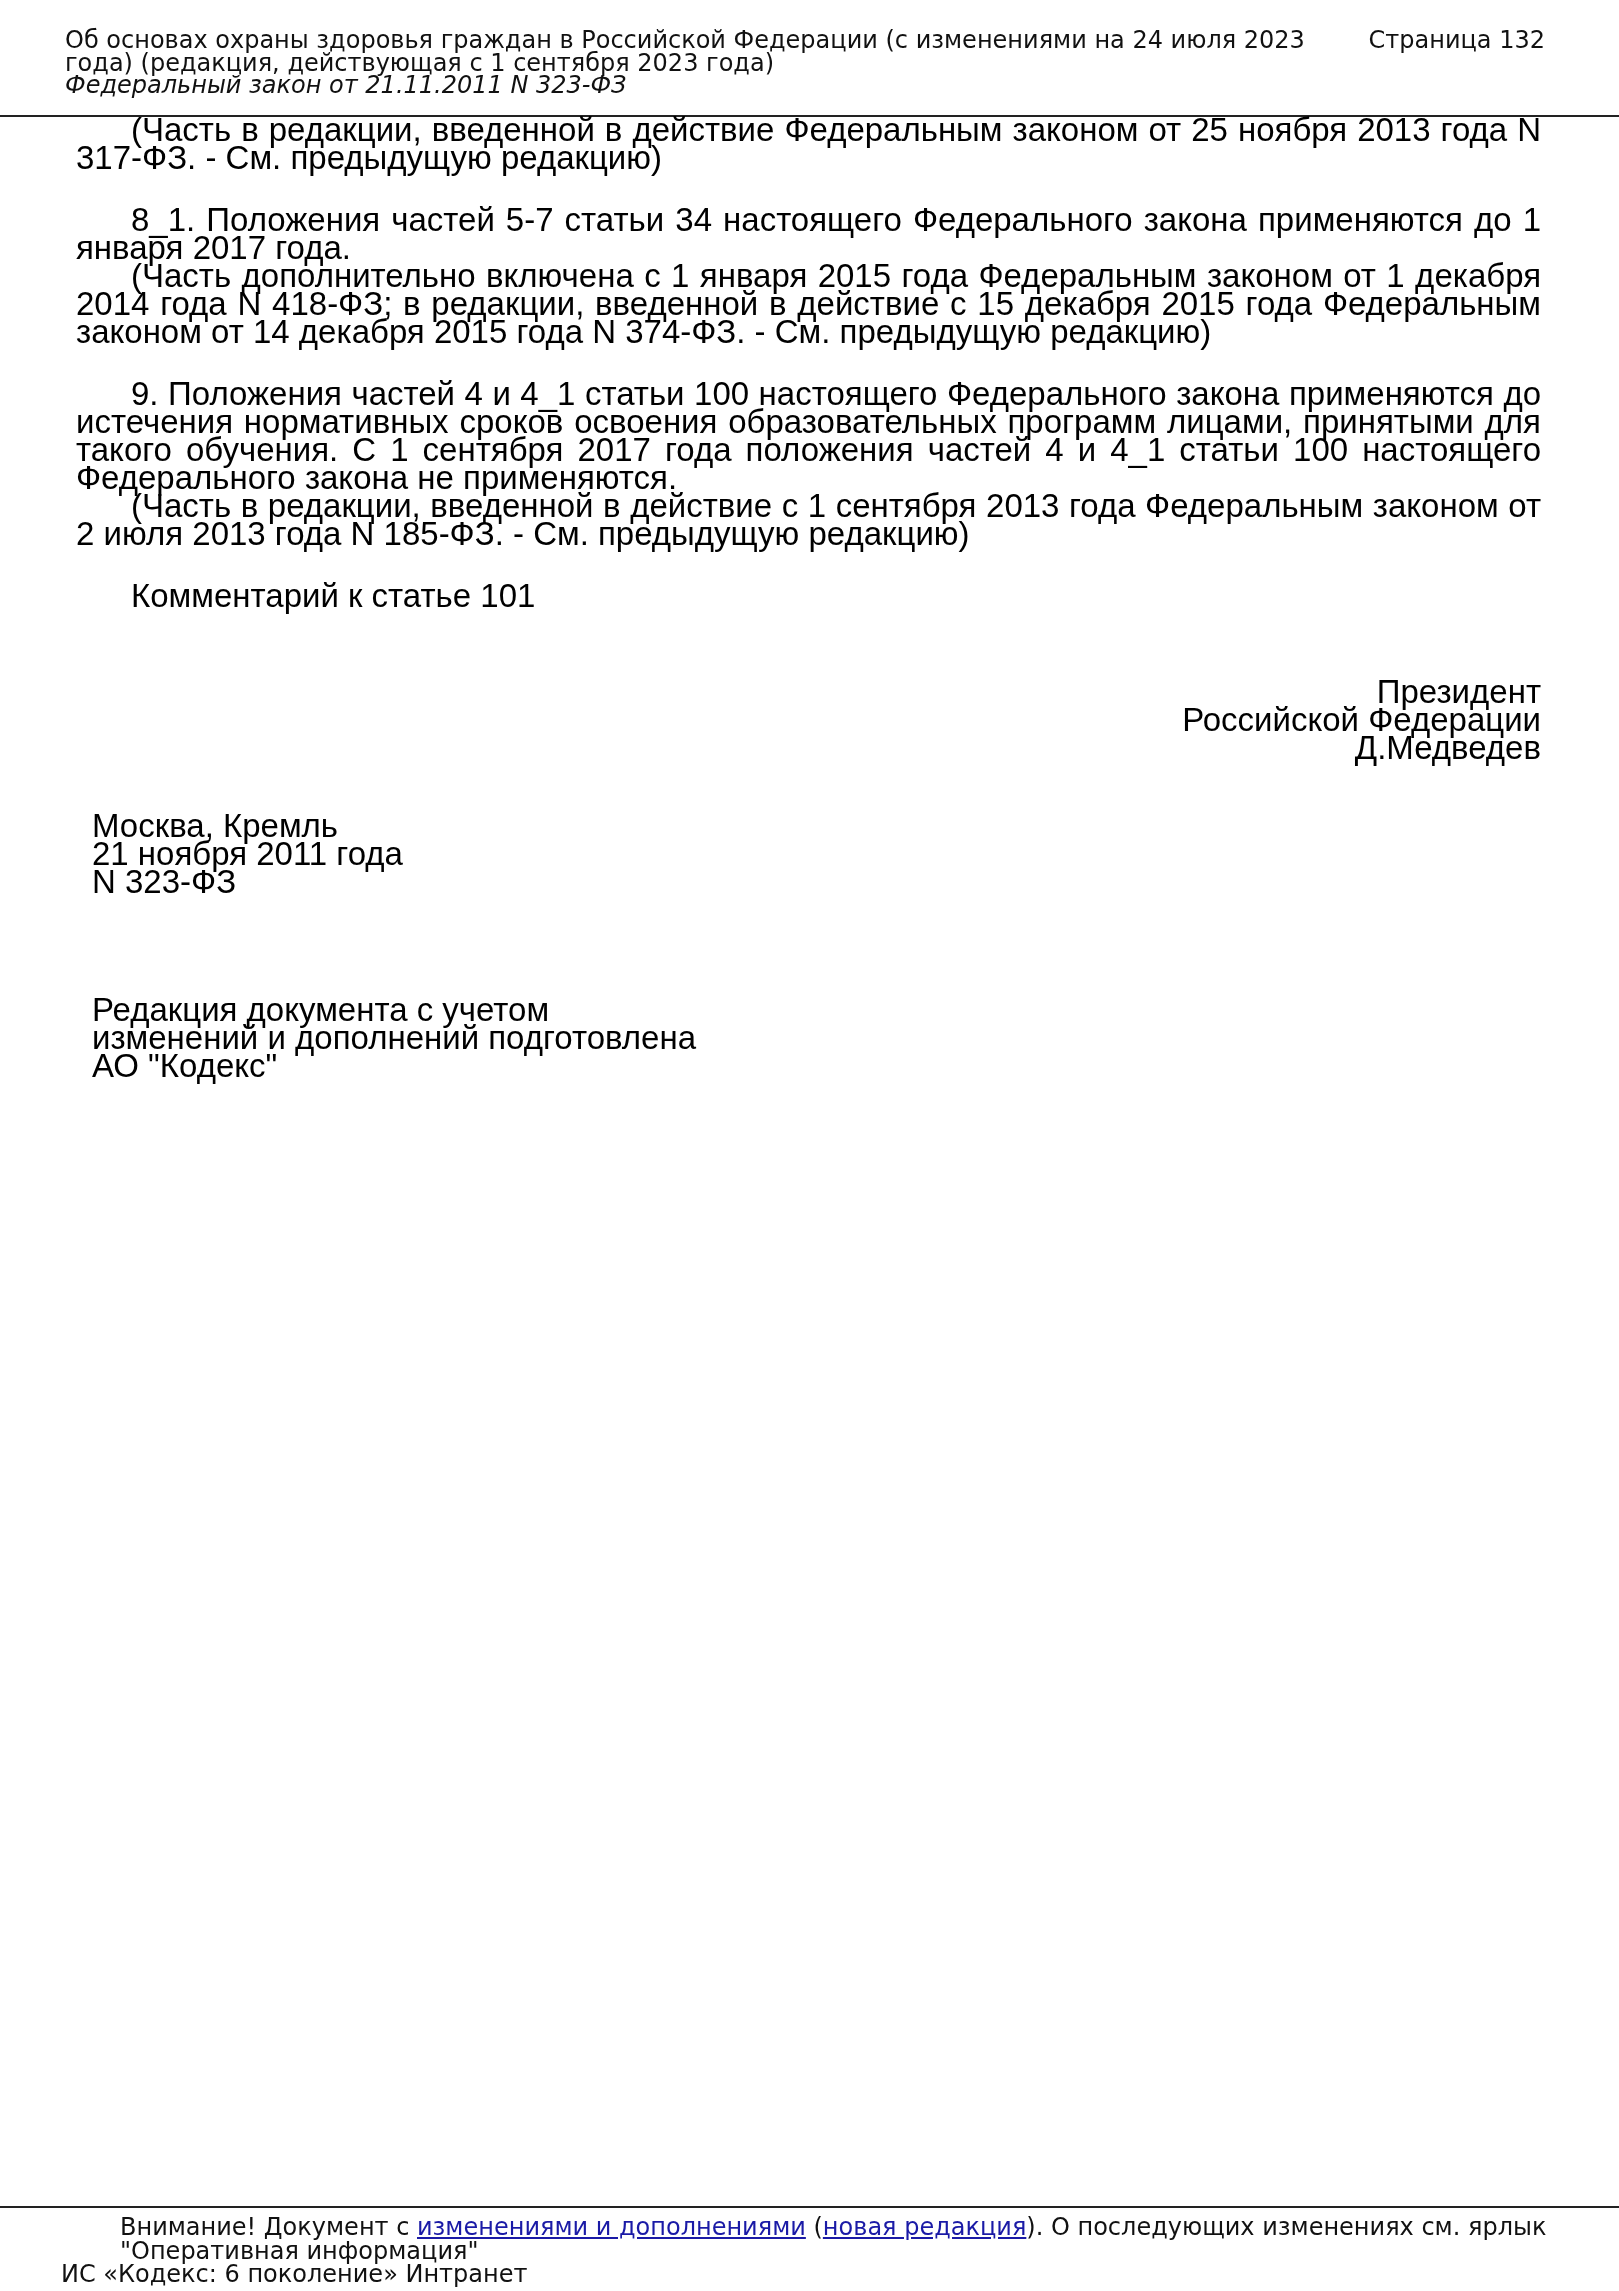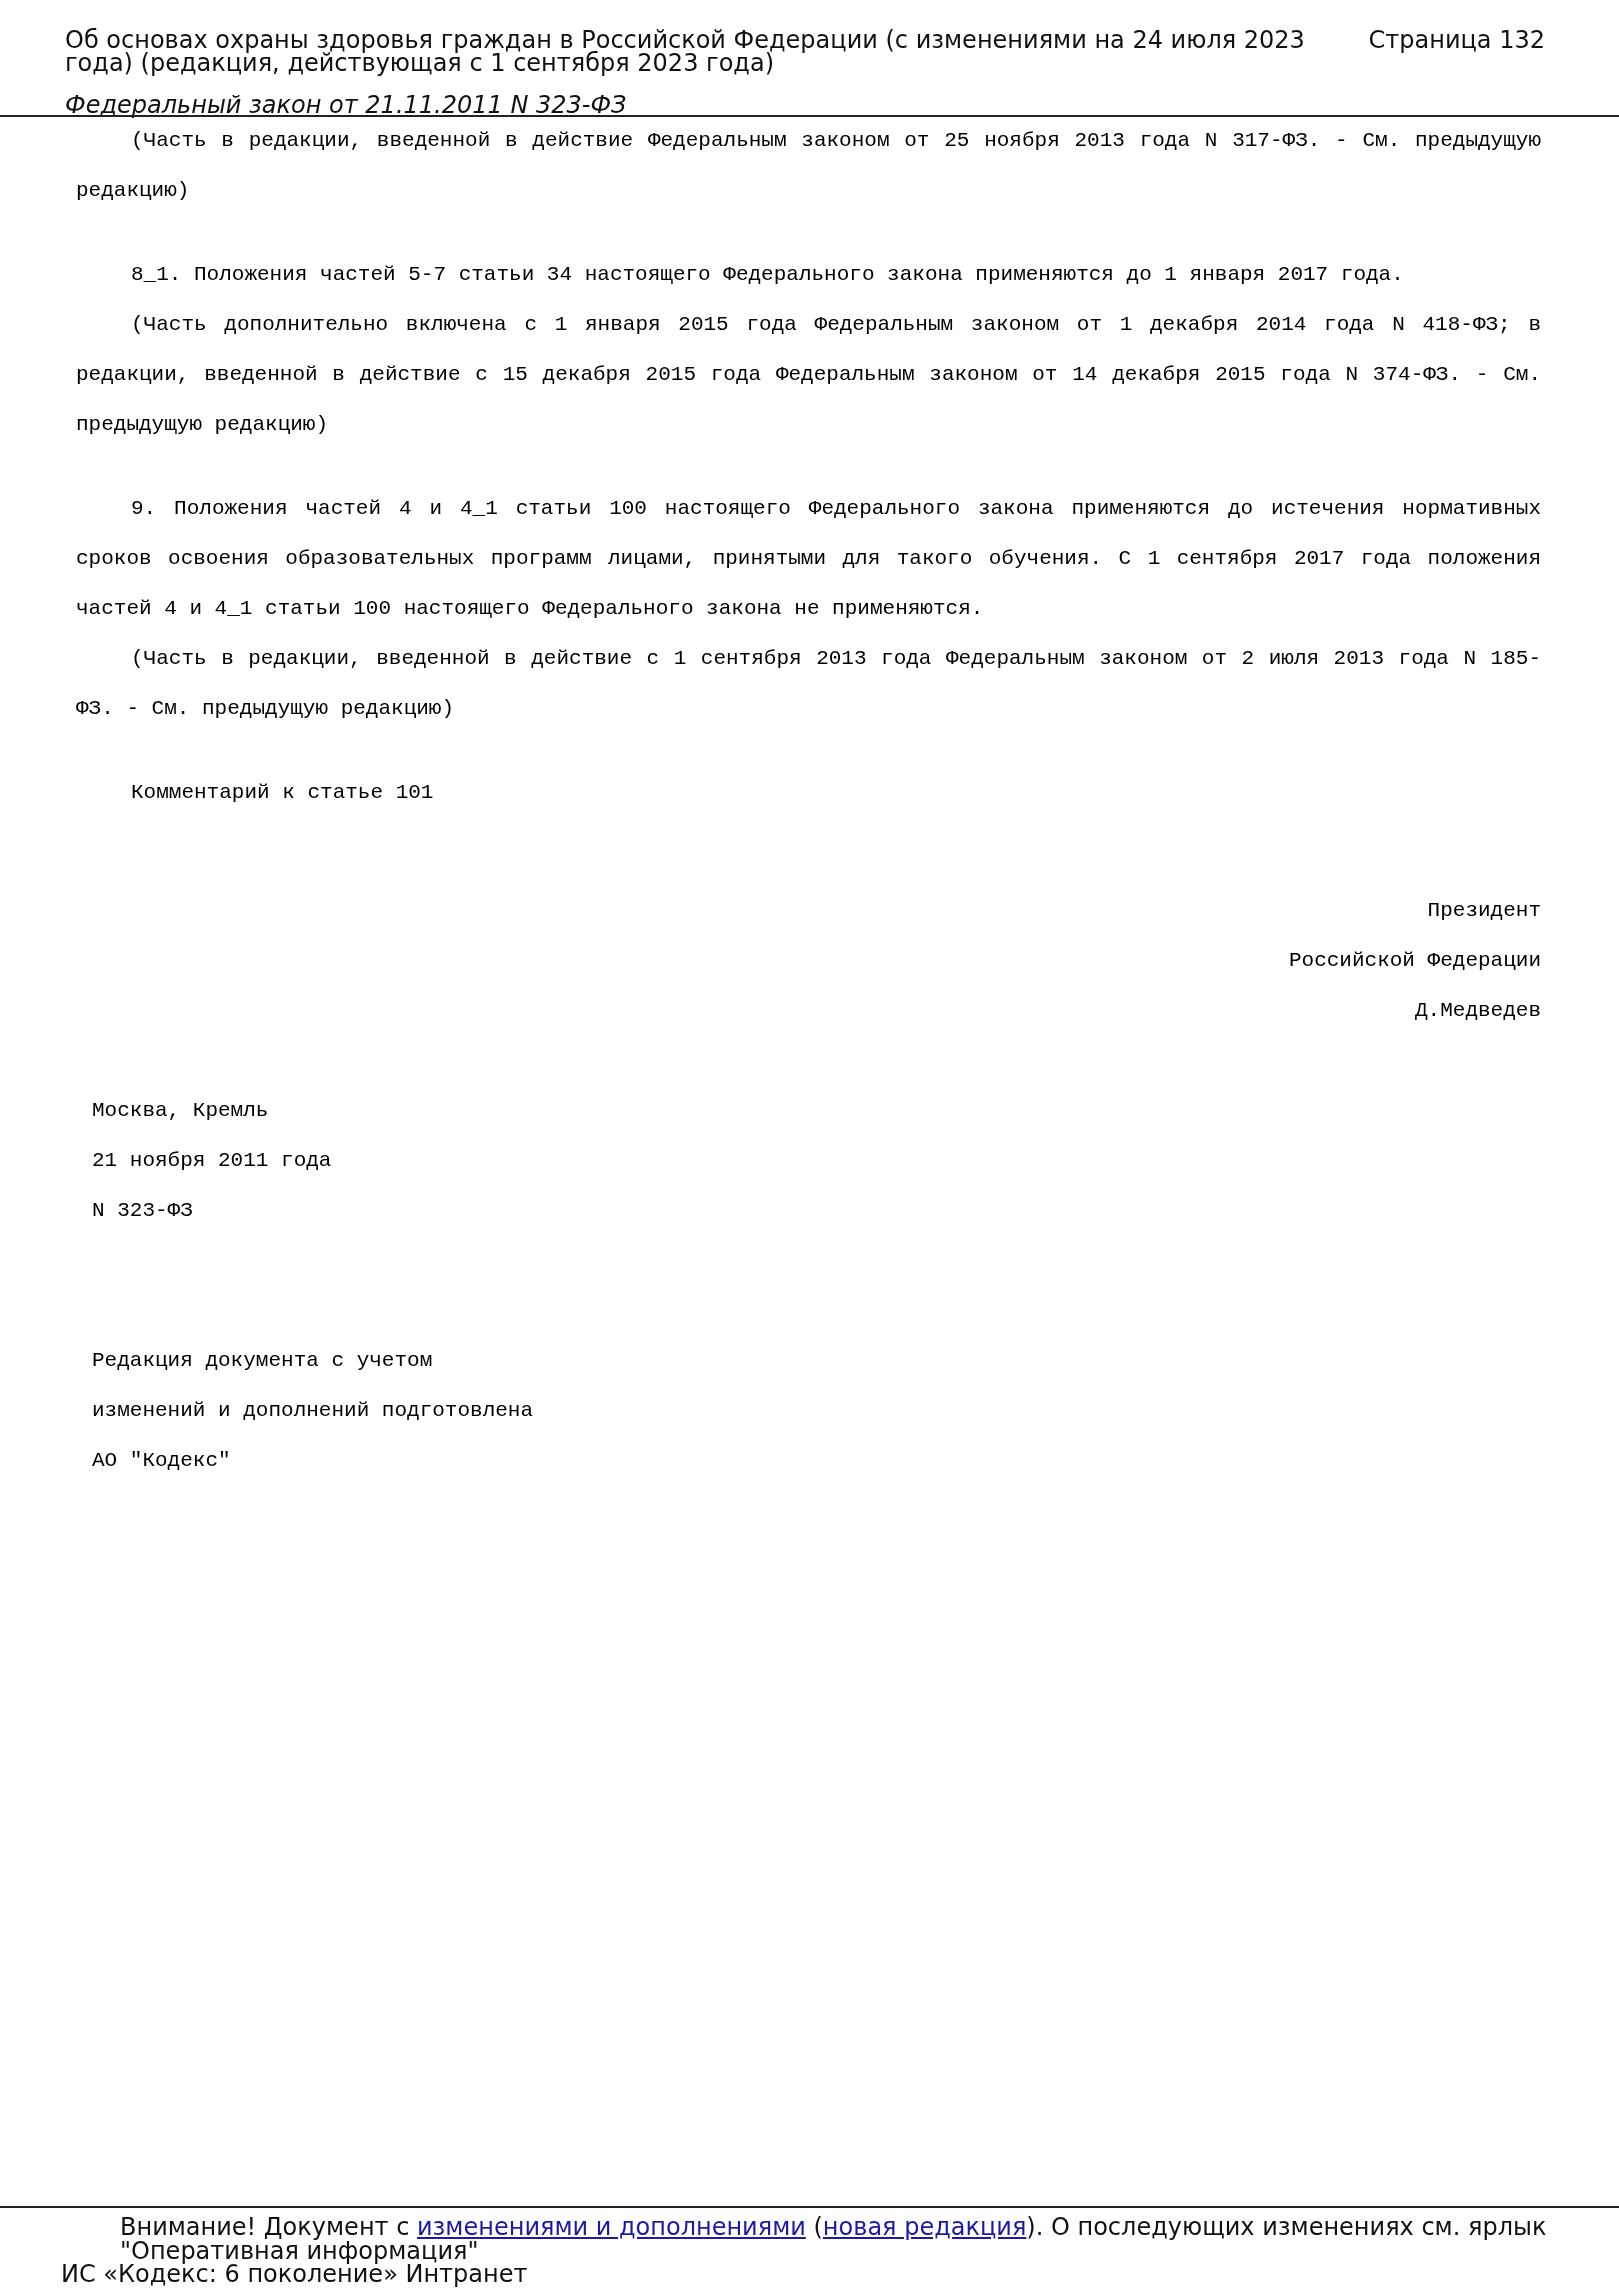--- a/index.html
+++ b/index.html
@@ -1,24 +1,24 @@
 <!DOCTYPE html>
 <html><head>
 <meta charset="utf-8">
 <style>
   html, body { margin: 0; padding: 0; background: #ffffff; }
   body { width: 1619px; height: 2292px; position: relative; overflow: hidden; color: #000; }
   .hdr { position: absolute; left: 65px; top: 29px; width: 1480px; font-family: "DejaVu Sans", sans-serif; font-size: 24px; line-height: 22.5px; color: #111; }
   .hdr-title { width: 1313px; }
   .hdr-page { position: absolute; right: 0; top: 0; }
-  .hdr-law { font-style: italic; margin-top: 20px; }
+  .hdr-law { font-style: italic; }
   .rule { position: absolute; left: 0; width: 1619px; height: 2px; background: #222; }
   .rule.top { top: 115px; }
   .rule.bot { top: 2206px; }
-  .body { position: absolute; left: 76px; top: 116px; width: 1465px; font-family: Liberation Mono, monospace; font-size: 21px; line-height: 50px; }
+  .body { position: absolute; left: 76px; top: 116px; width: 1465px; font-family: Liberation Sans, sans-serif; font-size: 33px; line-height: 28px; }
   .p { text-align: justify; text-indent: 55px; margin: 0; }
   .gap { height: 34px; }
   .sign { text-align: right; }
   .left { margin: 16px; }
   .ftr { position: absolute; left: 0; top: 2216px; width: 1619px; font-family: "DejaVu Sans", sans-serif; font-size: 24px; line-height: 23.5px; color: #111; }
   .ftr-warn { padding-left: 120px; }
   .ftr-src { padding-left: 61px; }
   .lnk { color: #1a1aa6; text-decoration: underline; cursor: pointer; }
 </style>
 </head>

